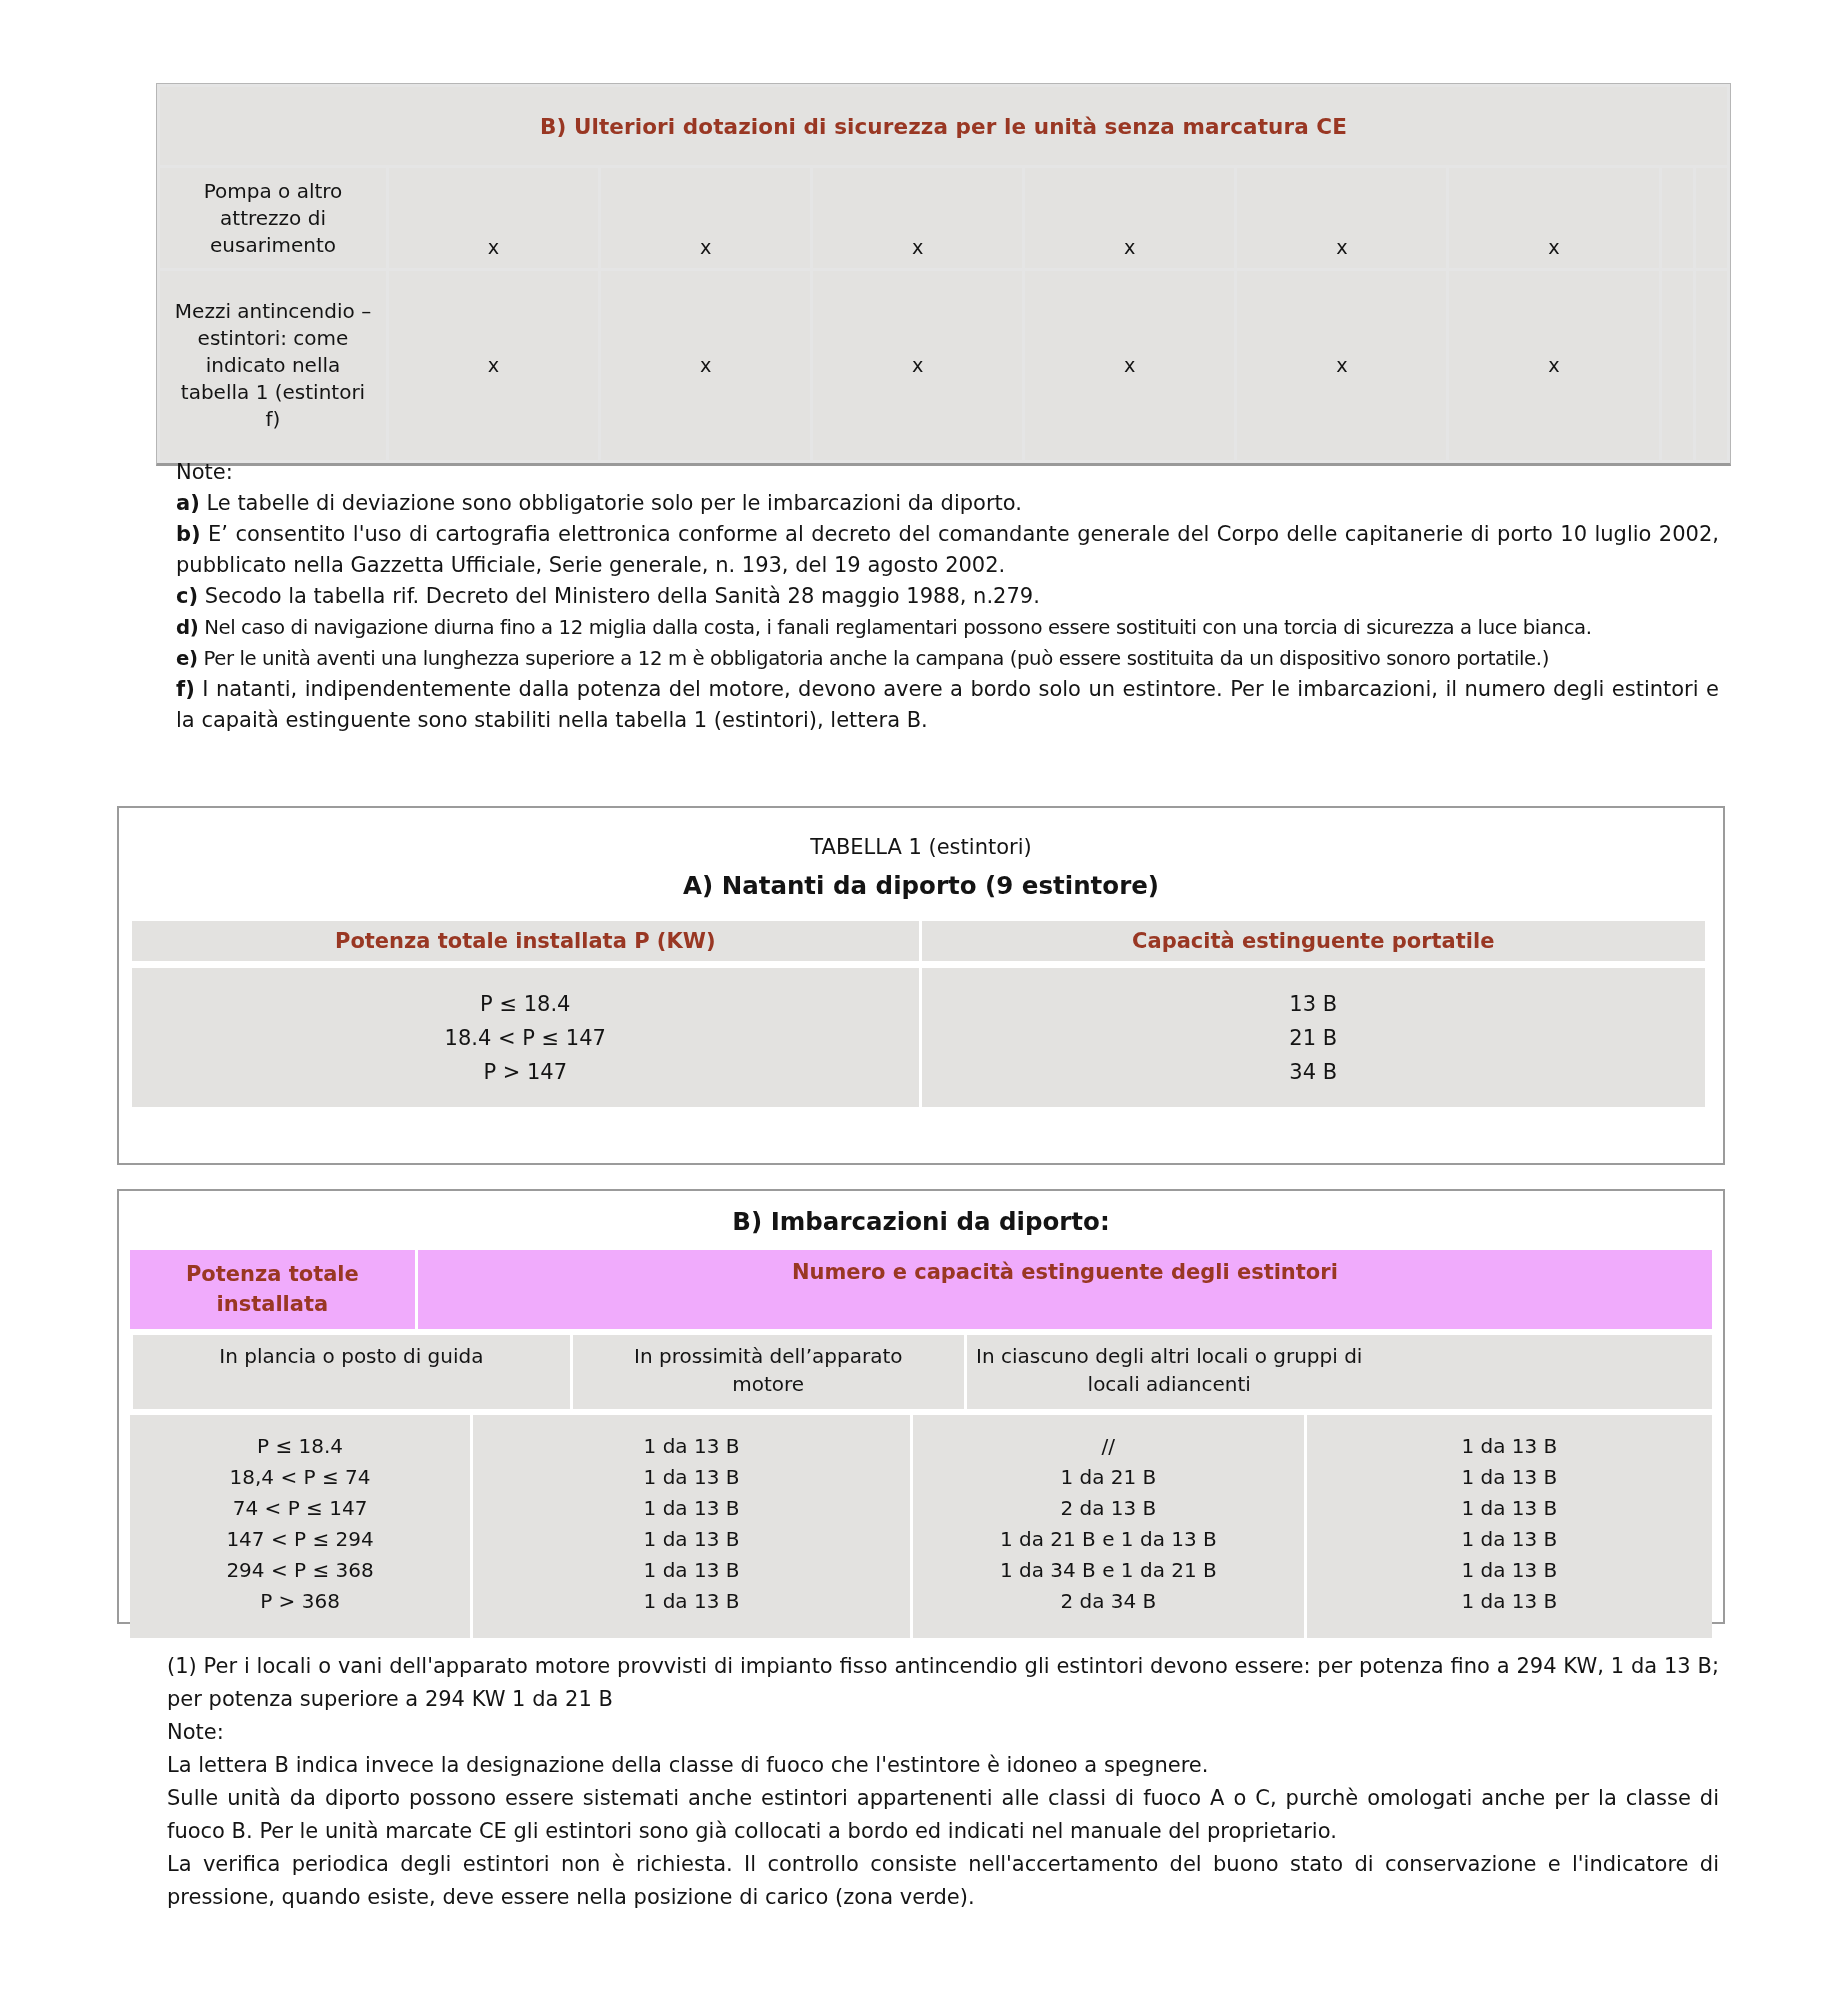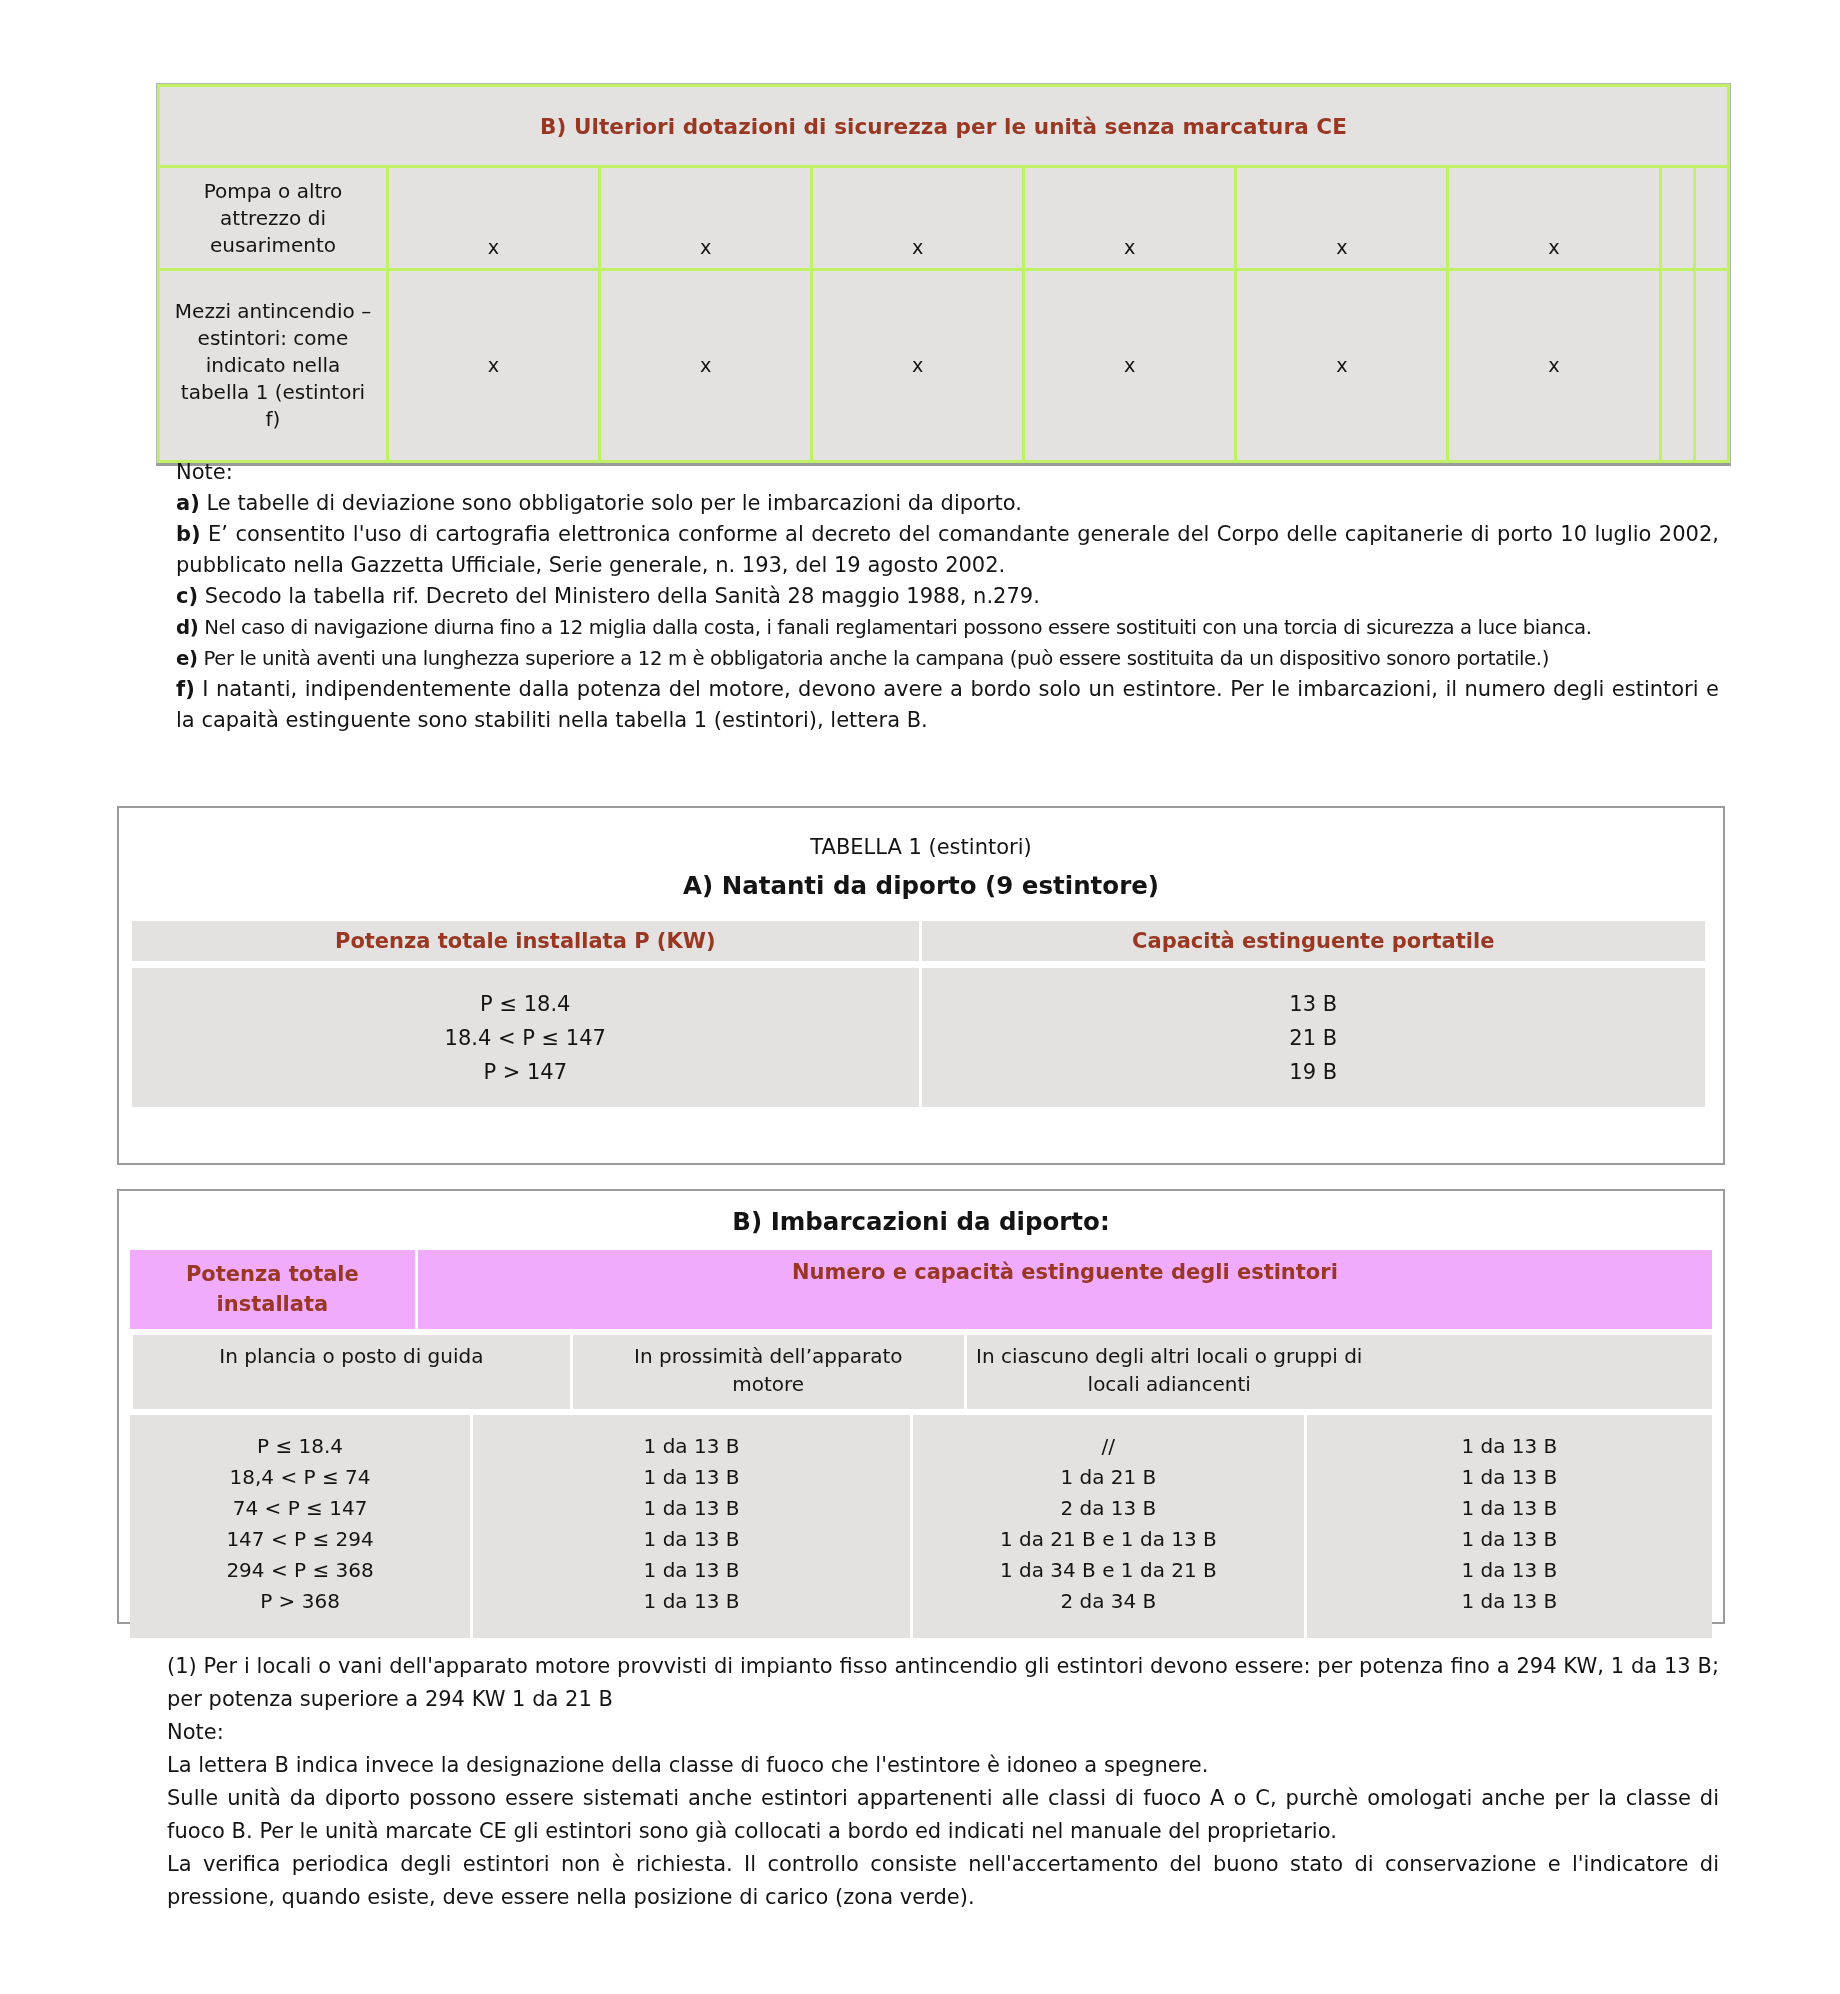--- a/index.html
+++ b/index.html
@@ -10,21 +10,21 @@
     font-family: "DejaVu Sans", "Liberation Sans", sans-serif;
     color: #141414;
   }
 
   
   .top-table-wrap { position: absolute; left: 156px; top: 83px; width: 1575px; }
   table.toptable {
     width: 100%;
     border-collapse: separate;
     border-spacing: 3px;
-    background: #bef264;
+    background: #e5e5e5;
     border: 1.5px solid #b6b6b6;
     border-bottom: 3.7px solid #9a9a9a;
   }
   table.toptable td { background: #e3e2e0; }
   .tt-title {
     height: 76px;
     text-align: center;
     font-size: 21.5px; font-weight: bold;
     color: #993723;
     letter-spacing: 0.1px;
@@ -191,21 +191,21 @@
     <div class="t1-gap"></div>
     <div class="t1-body">
       <div class="cell">
         <div>P ≤ 18.4</div>
         <div>18.4 &lt; P ≤ 147</div>
         <div>P &gt; 147</div>
       </div>
       <div class="cell sep-left">
         <div>13 B</div>
         <div>21 B</div>
-        <div>19 B</div>
+        <div>34 B</div>
       </div>
     </div>
   </div>
 </div>
 
 <div class="boxed box2">
   <div class="t2-title">B) Imbarcazioni da diporto:</div>
   <div class="tb">
     <div class="tb-h1">
       <div class="c1">Potenza totale installata</div>

